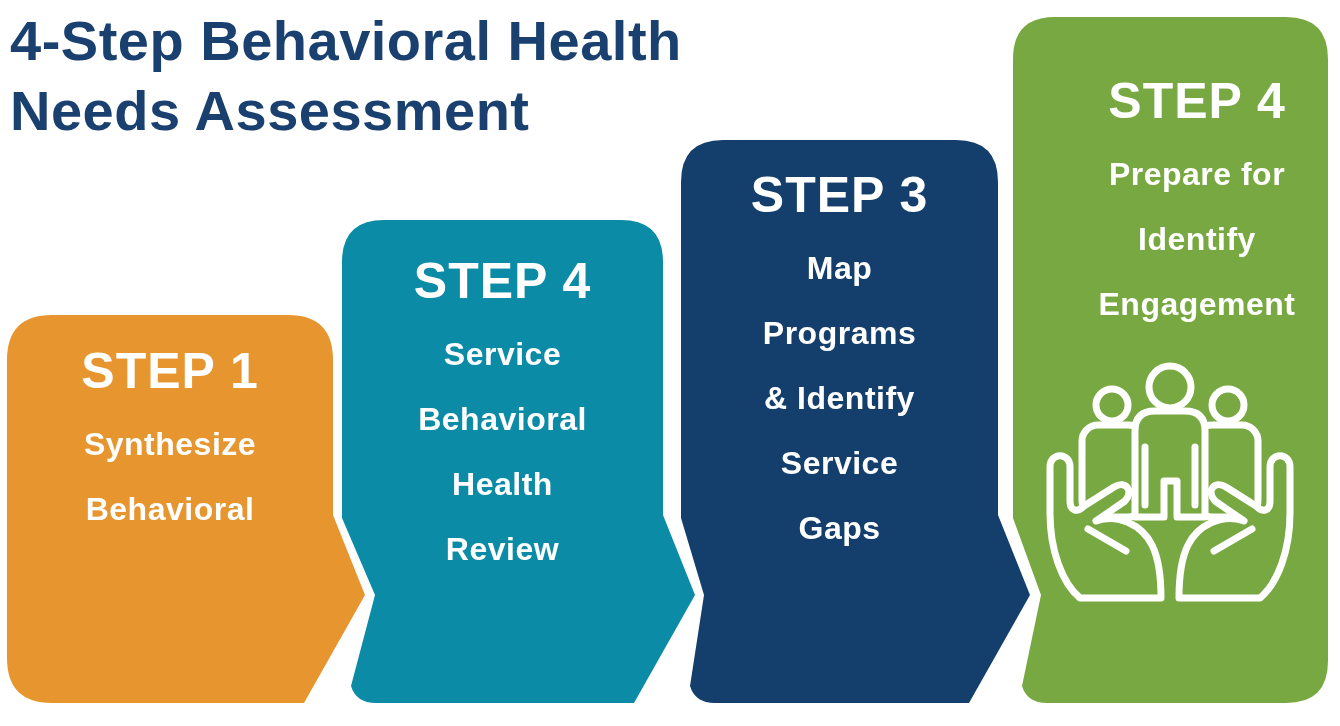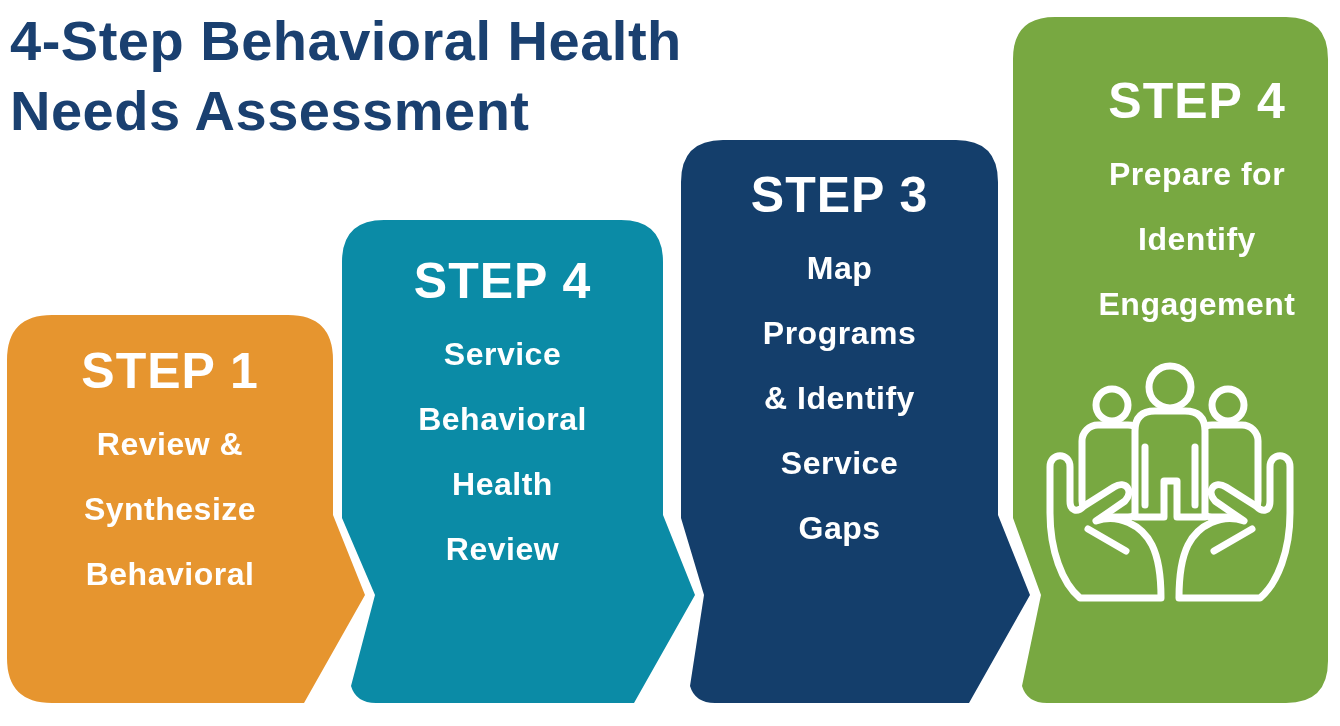--- a/index.html
+++ b/index.html
@@ -42,21 +42,20 @@
     <div>Needs Assessment</div>
   </div>
 
   <div class="step" style="left:7px;top:315px;">
     <svg width="365" height="388" viewBox="0 0 365 388">
       <path d="M 45 0 H 281 Q 326 0 326 45 V 200 L 358 280 L 297 388 H 45 Q 0 388 0 343 V 45 Q 0 0 45 0 Z" fill="#E6952F"></path>
     </svg>
     <div class="step-text" style="top: 27px; width: 326px; color: rgb(255, 255, 255);">
       <div class="step-label">STEP 1</div>
       <div class="step-lines">
-        <div class="line">Review &amp;</div>
         <div class="line">Synthesize</div>
         <div class="line">Behavioral</div>
       </div>
     </div>
   </div>
 
   <div class="step" style="left:342px;top:220px;">
     <svg width="360" height="483" viewBox="0 0 360 483">
       <path d="M 42 0 H 279 Q 321 0 321 42 V 295 L 353 375 L 292 483 H 34 Q 14 483 9 466 L 33 375 L 0 298 V 42 Q 0 0 42 0 Z" fill="#0B8BA6"></path>
     </svg>

